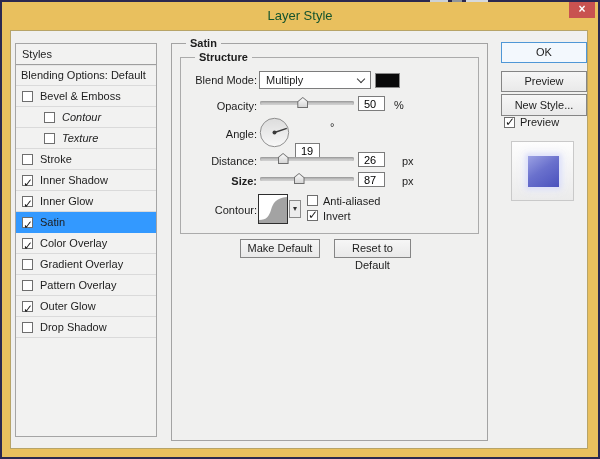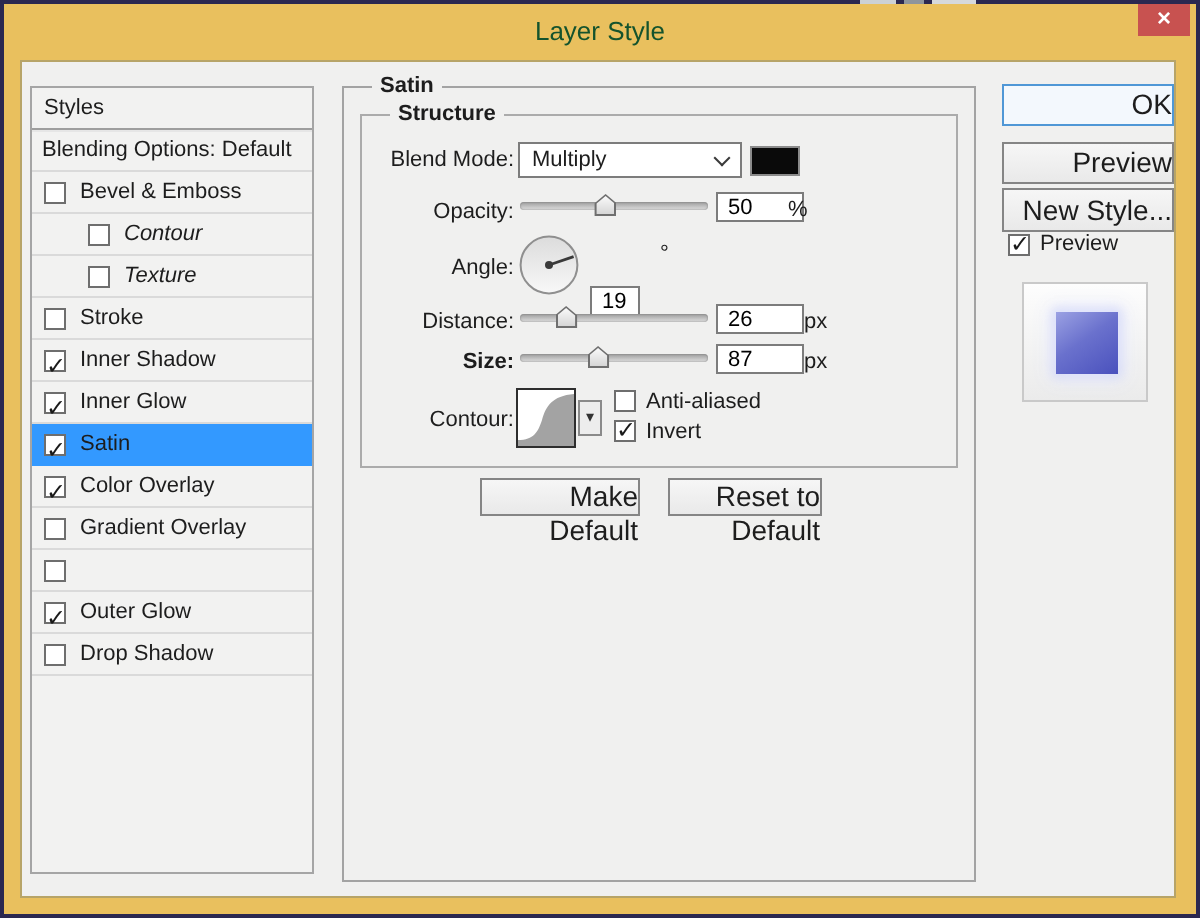--- a/index.html
+++ b/index.html
@@ -40,37 +40,37 @@
   .group { position:absolute; left:8px; top:13px; width:299px; height:177px; border:1px solid #ababab; }
   .group > .legend { left:14px; }
 
   .flabel { position:absolute; left:0; width:85px; text-align:right; }
   .unit { position:absolute; }
 
   .dropdown { position:absolute; left:87px; top:27px; width:112px; height:18px; background:#fff; border:1px solid #7c7c7c; line-height:16px; padding-left:6px; cursor:pointer; }
   .chev { position:absolute; right:6px; top:4px; width:6px; height:6px; border-right:1.4px solid #3a3a3a; border-bottom:1.4px solid #3a3a3a; transform:rotate(45deg); }
   .swatch { position:absolute; left:203px; top:29px; width:25px; height:15px; border:1px solid #8b8b8b; cursor:pointer; }
 
-  .numbox { position:absolute; width:44px; height:15px; background:#fff; border:1px solid #7c7c7c; font-family:"Liberation Sans",sans-serif; font-size:11px; padding-left:5px; }
+  .numbox { position:absolute; width:27px; height:15px; background:#fff; border:1px solid #7c7c7c; font-family:"Liberation Sans",sans-serif; font-size:11px; padding-left:5px; }
 
   .slider { position:absolute; width:94px; height:12px; cursor:pointer; }
   .slider .track { position:absolute; left:0; right:0; top:4px; height:4px; border-radius:2px;
                    background:linear-gradient(#9c9c9c,#e0e0e0); box-shadow:inset 0 0 1px #777; }
   .slider .thumb { position:absolute; top:0; width:11px; height:11px; background:#6f6f6f;
                    clip-path:polygon(50% 0,100% 42%,100% 100%,0 100%,0 42%); }
   .slider .thumb::after { content:""; position:absolute; left:1px; top:1px; right:1px; bottom:1px;
                    background:linear-gradient(#fafafa,#d6d6d6); clip-path:polygon(50% 0,100% 42%,100% 100%,0 100%,0 42%); }
 
   .dial { position:absolute; left:87px; top:73px; width:31px; height:31px; cursor:pointer; }
 
   .contour-thumb { position:absolute; left:86px; top:150px; width:30px; height:30px; background:#fff; border:1px solid #2e2e2e; cursor:pointer; }
   .contour-arrow { position:absolute; left:117px; top:156px; width:12px; height:18px; background:#ededed; border:1px solid #8a8a8a;
                    font-size:8px; line-height:16px; text-align:center; color:#333; cursor:pointer; }
 
-  .btn { position:absolute; background:linear-gradient(#f6f6f6,#e9e9e9); border:1px solid #858585; text-align:right; cursor:pointer; font-size:14px; }
+  .btn { position:absolute; background:linear-gradient(#f6f6f6,#e9e9e9); border:1px solid #858585; text-align:center; cursor:pointer; font-size:11px; }
   .btn-make { left:68px; top:195px; width:80px; height:19px; line-height:17px; }
   .btn-reset { left:162px; top:195px; width:77px; height:19px; line-height:17px; }
 
   
   .btn-ok { left:490px; top:11px; width:86px; height:21px; line-height:19px; border:1px solid #4f97d6; background:#f3f8fd; }
   .btn-cancel { left:490px; top:40px; width:86px; height:21px; line-height:19px; }
   .btn-newstyle { left:490px; top:63px; width:86px; height:22px; line-height:20px; }
   .preview-row { position:absolute; left:493px; top:86px; }
   .preview-row .cb { position:absolute; left:0; top:0; }
   .preview-row .pv-label { position:absolute; left:16px; top:-1px; white-space:nowrap; }
@@ -138,20 +138,21 @@
             <div class="style-row">
     <span class="cb checked"></span>
     <span class="row-label">Color Overlay</span>
   </div>
             <div class="style-row">
     <span class="cb"></span>
     <span class="row-label">Gradient Overlay</span>
   </div>
             <div class="style-row">
     <span class="cb"></span>
+    <span class="row-label">Pattern Overlay</span>
   </div>
             <div class="style-row">
     <span class="cb checked"></span>
     <span class="row-label">Outer Glow</span>
   </div>
             <div class="style-row">
     <span class="cb"></span>
     <span class="row-label">Drop Shadow</span>
   </div>
           </div>

